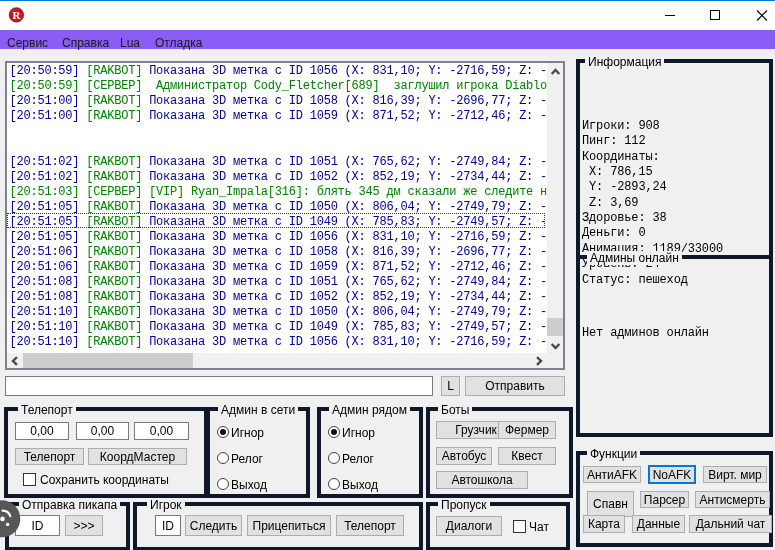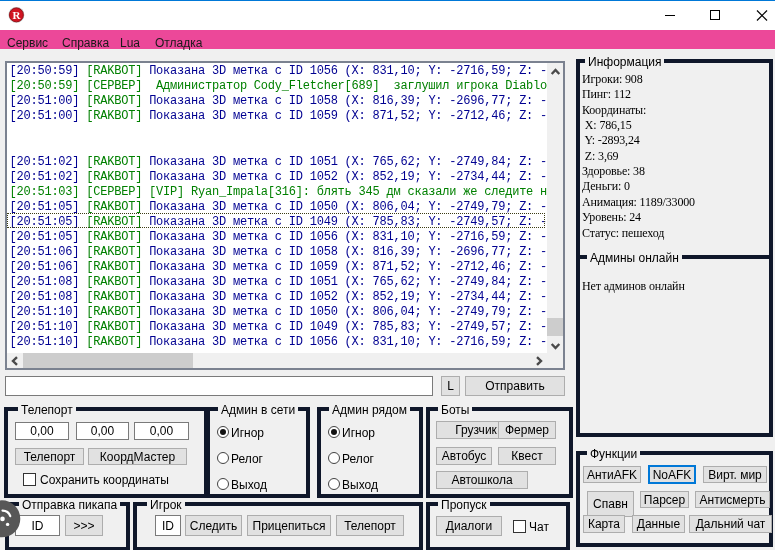--- a/index.html
+++ b/index.html
@@ -2,21 +2,21 @@
 <html><head>
 <meta charset="utf-8">
 <style>
 html,body{margin:0;padding:0;}
 body{width:775px;height:550px;position:relative;background:#f0f0f0;overflow:hidden;
   font-family:"Liberation Sans",sans-serif;font-size:12px;color:#000;}
 .abs{position:absolute;}
 
 #topline{left:0;top:0;width:775px;height:1px;background:#0078d7;}
 #titlebar{left:0;top:1px;width:775px;height:29px;background:#fff;}
-#menubar{left:0;top:30px;width:775px;height:19px;background:#ec4899;}
+#menubar{left:0;top:30px;width:775px;height:19px;background:#8b5cf6;}
 .mitem{position:absolute;top:6px;font-size:12px;color:#1a1a1a;}
 
 #logbox{left:5px;top:60.5px;width:556px;height:305px;background:#fff;border:2px solid #7b8290;}
 #logtext{position:absolute;left:0px;top:0px;width:540px;height:290px;overflow:hidden;}
 #logtext .ln{position:absolute;left:2.5px;white-space:pre;font-family:"Liberation Mono",monospace;
   font-size:12px;letter-spacing:-0.22px;line-height:15px;}
 .c-b{color:#000091;}
 .c-g{color:#008000;}
 #selrow{left:0px;top:150.5px;width:536px;height:12.5px;border:1px dotted #3c3c14;}
 
@@ -27,22 +27,22 @@
 .glab{position:absolute;top:-8px;background:#f0f0f0;padding:0 3px;font-size:12px;white-space:nowrap;}
 
 .btn{position:absolute;background:#e1e1e1;border:1px solid #adadad;font-size:12px;
   display:flex;align-items:center;justify-content:center;box-sizing:border-box;white-space:nowrap;}
 .inp{position:absolute;background:#fff;border:1px solid #7a7a7a;box-sizing:border-box;
   display:flex;align-items:center;}
 .radio{position:absolute;width:10px;height:10px;border:1px solid #424242;border-radius:50%;background:#fff;box-sizing:content-box;}
 .radio.sel::after{content:"";position:absolute;left:2px;top:2px;width:6px;height:6px;border-radius:50%;background:#111;}
 .chk{position:absolute;width:11px;height:11px;border:1px solid #333;background:#fff;}
 .lbl{position:absolute;font-size:12px;white-space:nowrap;}
-.iline{position:absolute;left:6px;white-space:pre;font-family:Liberation Serif, serif;
-  font-size:12px;letter-spacing:-0.15px;line-height:15.35px;}
+.iline{position:absolute;left:6px;white-space:pre;font-family:Liberation Mono, monospace;
+  font-size:12px;letter-spacing:-0.15px;line-height:15.35px;margin-top:47px;}
 </style>
 </head>
 <body>
 <div class="abs" id="topline"></div>
 <div class="abs" id="titlebar"></div>
 
 <svg class="abs" style="left:8px;top:6px" width="18" height="18" viewBox="0 0 18 18">
   <circle cx="8.4" cy="8.9" r="7.9" fill="#b5b5b5"></circle>
   <circle cx="8.4" cy="8.9" r="6.9" fill="#d11422" stroke="#9d0f16" stroke-width="1"></circle>
   <text x="8.6" y="13.1" font-size="11" font-weight="bold" fill="#fff" text-anchor="middle" font-family="Liberation Serif">R</text>

